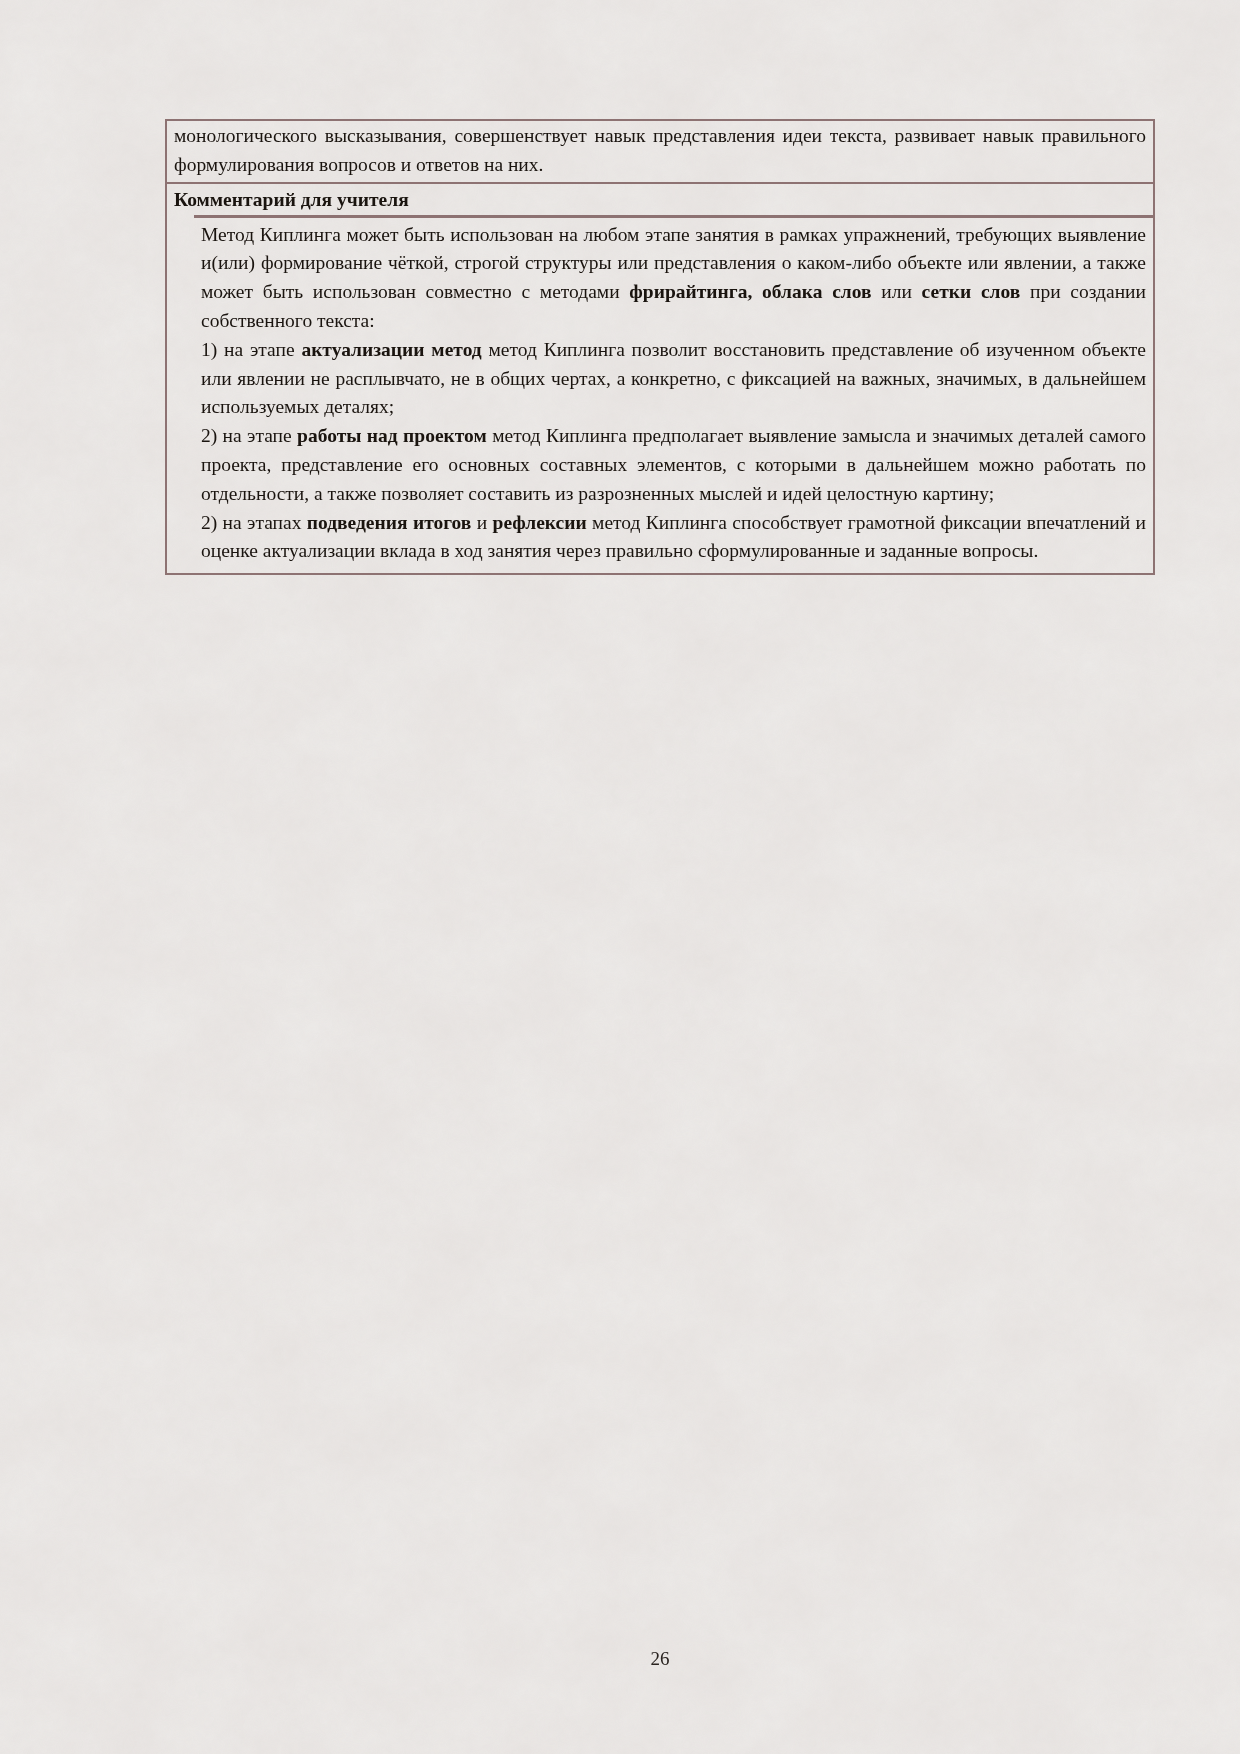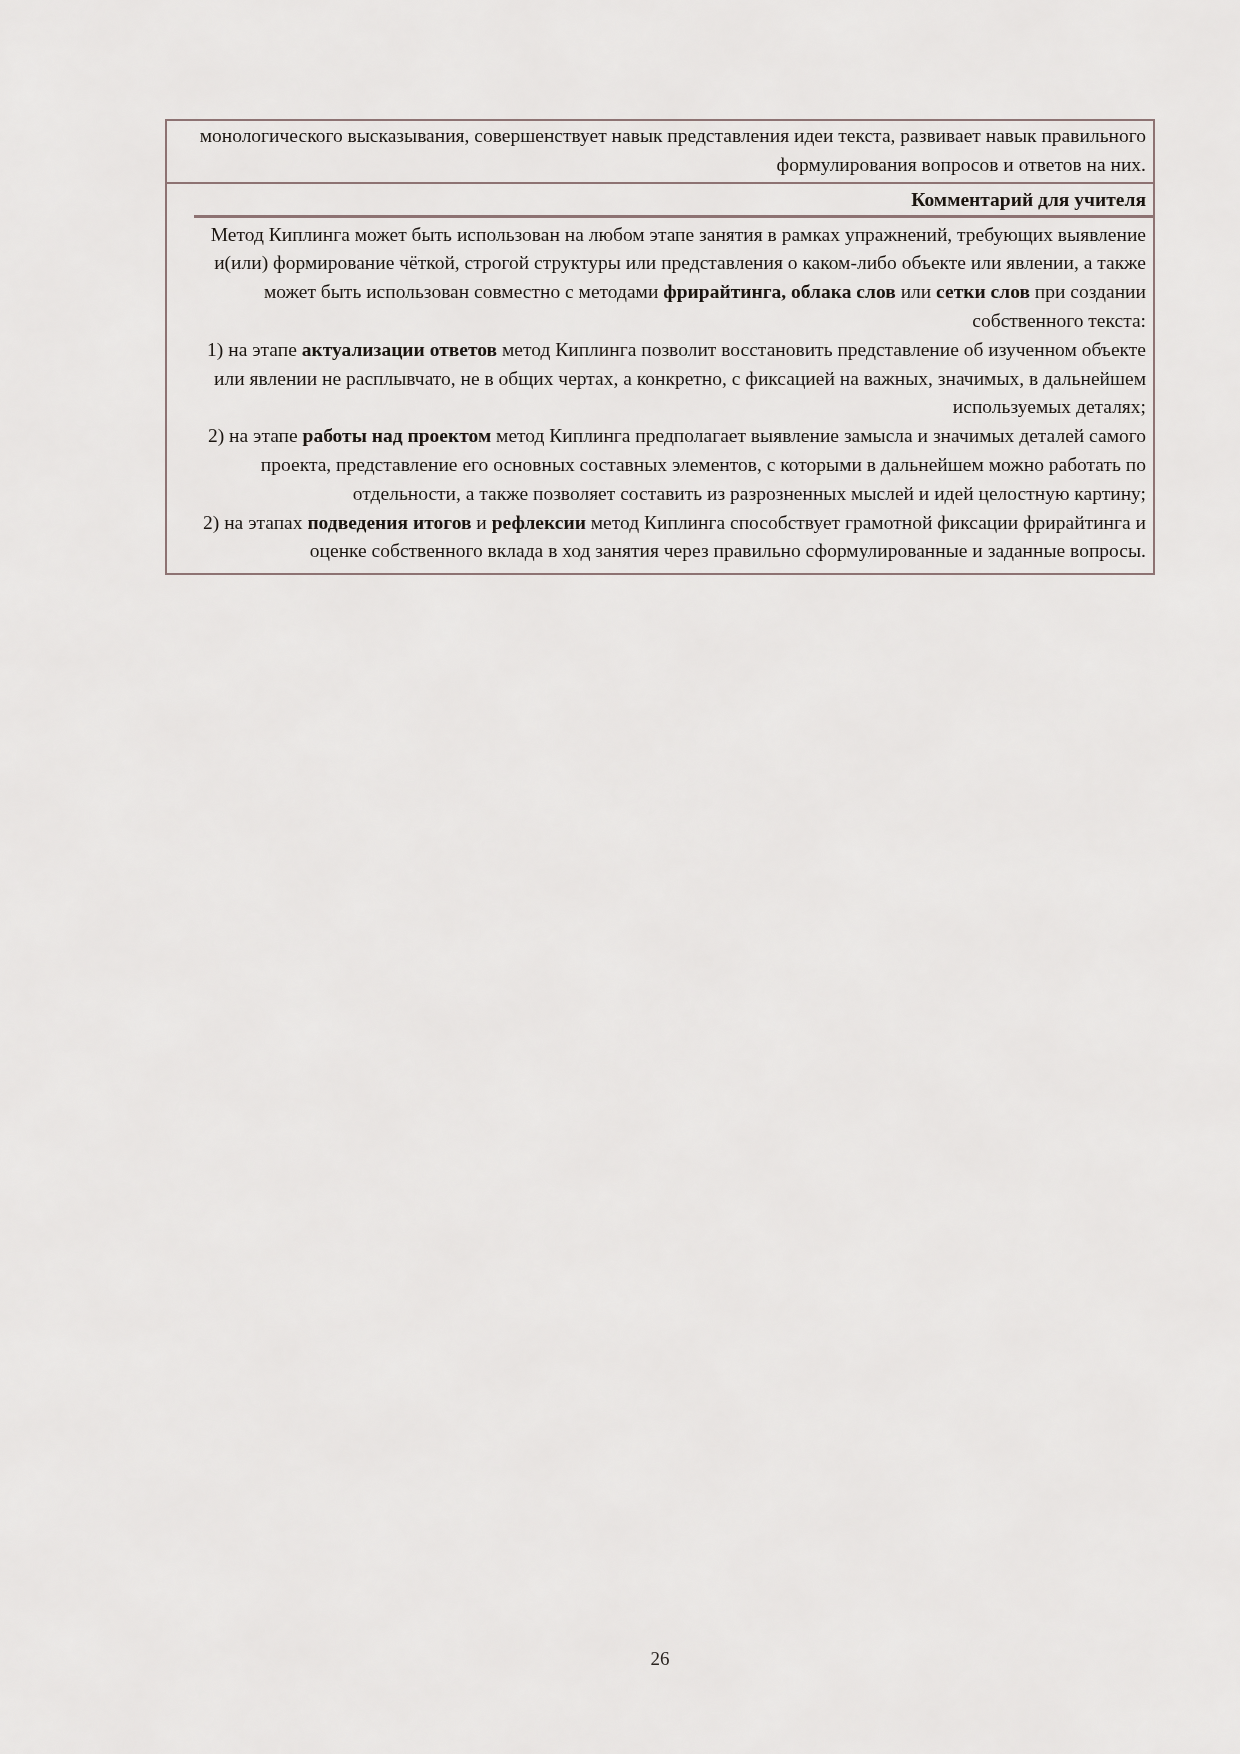--- a/index.html
+++ b/index.html
@@ -32,21 +32,21 @@
     width: 990px;
     box-sizing: border-box;
     border: 2px solid #8d7272;
     font-size: 19.5px;
     line-height: 28.8px;
   }
   .t-row {
     box-sizing: border-box;
     padding: 1px 7px 2px 7px;
   }
-  .t-row p { margin: 0; text-align: right; }
+  .t-row p { margin: 0; }
   .row-continuation { text-align: justify; }
   .row-comment-header {
     border-top: 2px solid #8d7272;
     font-weight: bold;
     line-height: 27px;
     padding-top: 2px;
     padding-bottom: 2px;
   }
   .row-comment-body {
     border-top: 3px solid #8d7272;
@@ -99,23 +99,23 @@
       <p><span>монологического высказывания, совершенствует навык представления идеи текста, развивает навык правильного формулирования вопросов и ответов на них.</span></p>
     </div>
 
     <div class="t-row row-comment-header">
       <p>Комментарий для учителя</p>
     </div>
 
     <div class="t-row row-comment-body">
       <div>
           <p><span>Метод Киплинга может быть использован на любом этапе занятия в рамках упражнений, требующих выявление и(или) формирование чёткой, строгой структуры или представления о каком-либо объекте или явлении, а также может быть использован совместно с методами </span><b>фрирайтинга,</b><span> </span><b>облака слов</b><span> или </span><b>сетки слов</b><span> при создании собственного текста:</span></p>
-          <p><span>1) на этапе </span><b>актуализации ответов</b><span> метод Киплинга позволит восстановить представление об изученном объекте или явлении не расплывчато, не в общих чертах, а конкретно, с фиксацией на важных, значимых, в дальнейшем используемых деталях;</span></p>
+          <p><span>1) на этапе </span><b>актуализации метод</b><span> метод Киплинга позволит восстановить представление об изученном объекте или явлении не расплывчато, не в общих чертах, а конкретно, с фиксацией на важных, значимых, в дальнейшем используемых деталях;</span></p>
           <p><span>2) на этапе </span><b>работы над проектом</b><span> метод Киплинга предполагает выявление замысла и значимых деталей самого проекта, представление его основных составных элементов, с которыми в дальнейшем можно работать по отдельности, а также позволяет составить из разрозненных мыслей и идей целостную картину;</span></p>
-          <p><span>2) на этапах </span><b>подведения итогов</b><span> и </span><b>рефлексии</b><span> метод Киплинга способствует грамотной фиксации фрирайтинга и оценке собственного вклада в ход занятия через правильно сформулированные и заданные вопросы.</span></p>
+          <p><span>2) на этапах </span><b>подведения итогов</b><span> и </span><b>рефлексии</b><span> метод Киплинга способствует грамотной фиксации впечатлений и оценке актуализации вклада в ход занятия через правильно сформулированные и заданные вопросы.</span></p>
         </div>
     </div>
 
   </div>
 
   <div class="page-number">26</div>
 
 </div>
 
 </body></html>

